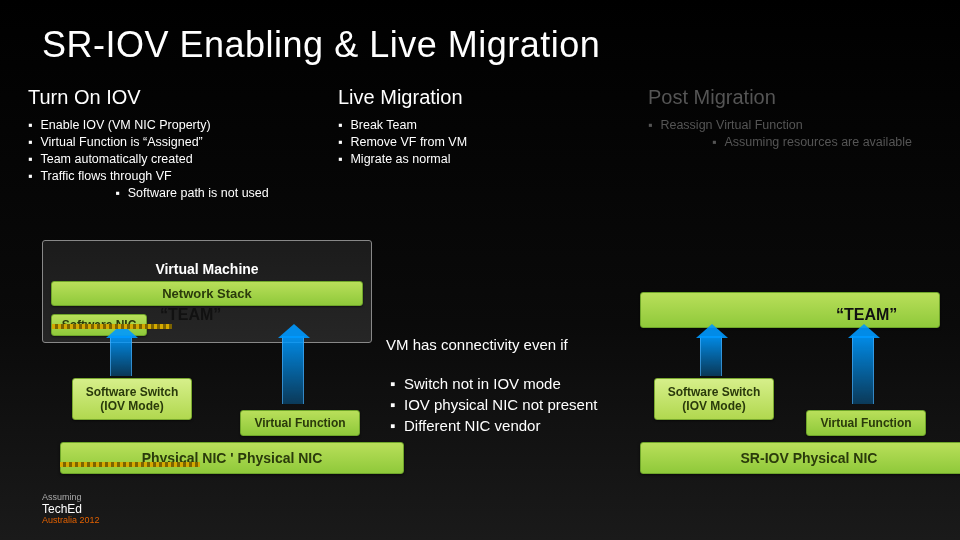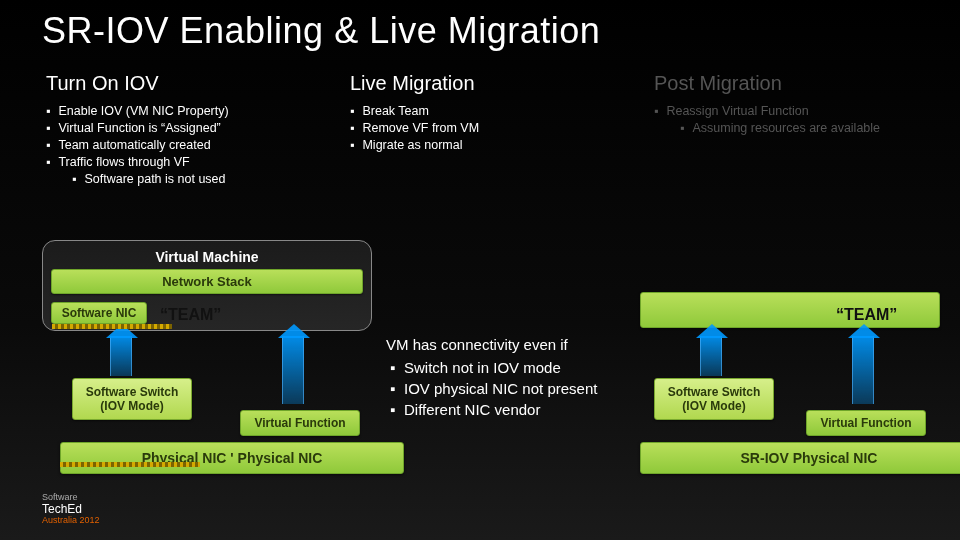--- a/index.html
+++ b/index.html
@@ -6,26 +6,26 @@
   html, body { width: 960px; height: 540px; overflow: hidden; }
   body {
     background: linear-gradient(to bottom, #000 0%, #0a0a0a 60%, #1a1a1a 100%);
     font-family: "Segoe UI", "Segoe UI Light", Arial, sans-serif;
     color: #fff;
   }
   .title {
     font-size: 36px;
     font-weight: 300;
     color: #fff;
-    padding: 10px 0 0 42px;
+    padding: 24px 0 0 42px;
     letter-spacing: 0.5px;
   }
   .cols {
     display: flex;
-    padding: 20px 10px 0 46px;
+    padding: 20px 10px 0 28px;
     gap: 8px;
   }
   .col { flex: 1; }
   .col-head {
     font-size: 20px;
     font-weight: 300;
     margin-bottom: 8px;
   }
   ul.top {
     list-style: none;
@@ -33,40 +33,41 @@
     line-height: 1.35;
   }
   ul.top > li::before {
     content: "▪";
     color: #fff;
     margin-right: 8px;
   }
   ul.sub {
     list-style: none;
     padding-left: 26px;
+    text-align: center;
   }
   ul.sub > li::before {
     content: "▪";
     color: #fff;
     margin-right: 8px;
   }
   .dim { color: #555; }
   .dim li::before { color: #555 !important; }
 
   .arch {
     position: absolute;
     left: 42px;
     top: 240px;
     width: 330px;
   }
   .vm-box {
     border: 1px solid #888;
     background: linear-gradient(#1b1b1b,#262626);
-    border-radius: 13px;
-    padding: 8px 8px 36px 8px;
+    border-radius: 3px;
+    padding: 20px 8px 36px 8px;
     position: relative;
   }
   .vm-label {
     text-align: center;
     font-size: 14px;
     font-weight: 600;
     color: #fff;
     margin-bottom: 4px;
   }
   .green-bar {
@@ -165,21 +166,21 @@
   .arrow.a3 { left: 700px; top: 336px; height: 40px; }
   .arrow.a4 { left: 852px; top: 336px; height: 68px; }
 
   .mid {
     position: absolute;
     left: 386px;
     top: 336px;
     width: 230px;
     font-size: 13px;
   }
-  .mid-h { font-size: 15px; font-weight: 400; margin-bottom: 4px; }
+  .mid-h { font-size: 15px; font-weight: 400; margin-bottom: 20px; }
   .mid ul { list-style: none; font-size: 15px; line-height: 1.4; }
   .mid li { padding-left: 18px; position: relative; }
   .mid li::before { content: "▪"; position: absolute; left: 4px; }
 
   .right-vm {
     position: absolute;
     left: 640px;
     top: 292px;
     width: 300px;
     height: 36px;
@@ -285,16 +286,16 @@
   <span>Software Switch</span><br>
   <span>(IOV Mode)</span>
 </div>
 <div class="vf right">Virtual Function</div>
 <div class="phys right">SR-IOV Physical NIC</div>
 
 <div class="arrow a3"></div>
 <div class="arrow a4"></div>
 
 <div class="logo">
-  <span>Software</span><br>
+  <span>Assuming</span><br>
   <b>TechEd</b><br>
   <span class="yr"><span>Australia </span><span style="color:#e06000">2012</span></span>
 </div>
 
 </body></html>

